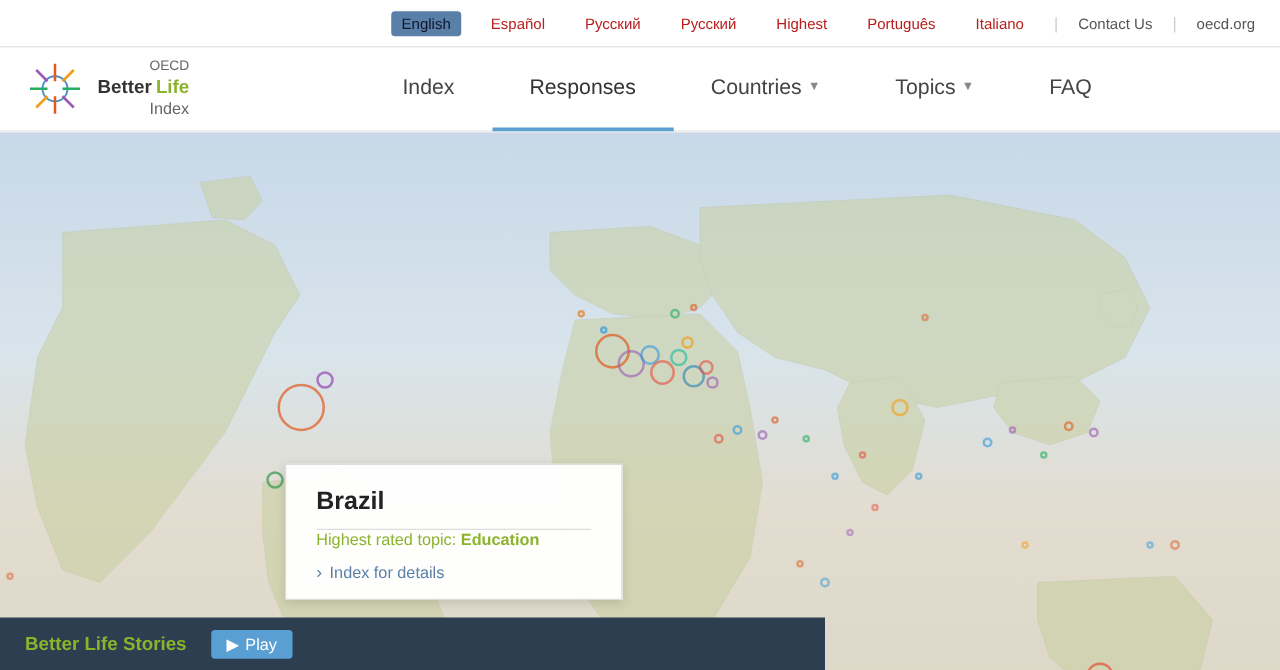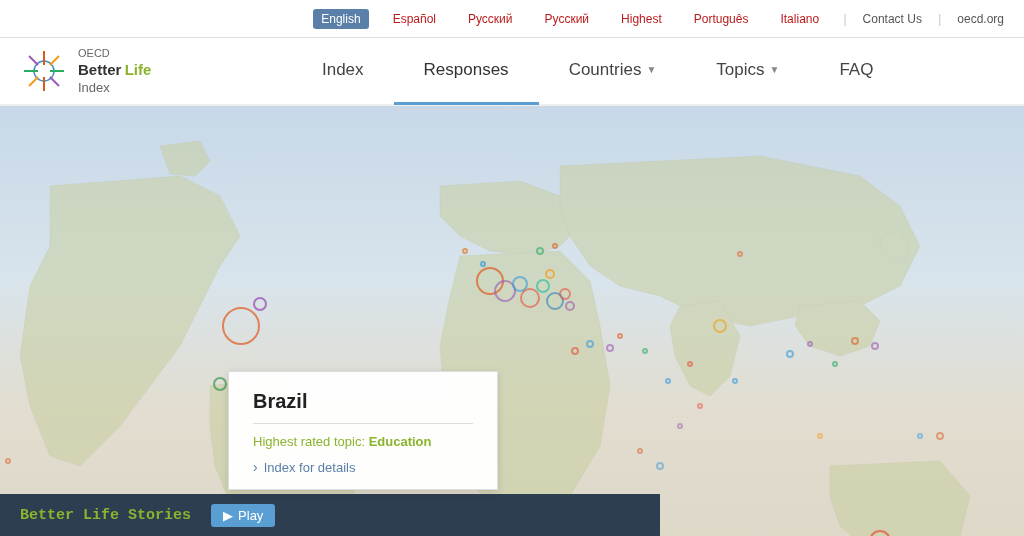--- a/index.html
+++ b/index.html
@@ -20,21 +20,21 @@
     .lang-btn {
       padding: 3px 8px;
       border-radius: 3px;
       cursor: pointer;
       color: #b91c1c;
       font-size: 12px;
       text-decoration: none;
     }
     .lang-btn.active {
       background: #5a7fa8;
-      color: #ffffff;
+      color: #0f172a;
       margin-left: 40px;
     }
     .top-links { color: #555; font-size: 12px; cursor: pointer; }
     .top-sep { color: #ccc; }
 
     
     #nav-bar {
       background: #fff;
       height: 68px;
       display: flex;
@@ -45,21 +45,21 @@
     #logo-area {
       display: flex;
       align-items: center;
       gap: 10px;
       margin-right: 40px;
     }
     .logo-icon {
       width: 48px;
       height: 48px;
     }
-    .logo-text { font-size: 12px; line-height: 1.3; }
+    .logo-text { font-size: 12px; line-height: 1.3; text-align: right; }
     .logo-text .oecd { font-size: 11px; color: #666; }
     .logo-text .better { font-weight: bold; font-size: 15px; color: #333; }
     .logo-text .life { font-weight: bold; font-size: 15px; color: #8bb32e; }
     .logo-text .index { font-size: 13px; color: #666; }
     nav { display: flex; align-items: center; gap: 0; flex: 1; justify-content: center; }
     .nav-item {
       padding: 0 30px;
       height: 68px;
       display: flex;
       align-items: center;
@@ -107,21 +107,20 @@
       min-width: 270px;
       box-shadow: 0 2px 8px rgba(0,0,0,0.12);
       z-index: 10;
     }
     .tooltip-header {
       display: flex;
       justify-content: space-between;
       align-items: baseline;
       border-bottom: 1px solid #ddd;
       padding-bottom: 10px;
-      margin-bottom: 10px;
     }
     .tooltip-country { font-size: 20px; font-weight: bold; color: #222; }
     .tooltip-responses { font-size: 13px; color: #666; }
     .tooltip-responses span { font-size: 18px; font-weight: bold; color: #333; margin-right: 4px; }
     .tooltip-topic { font-size: 13px; color: #444; margin-bottom: 10px; }
     .tooltip-topic span { color: #8bb32e; font-weight: normal; }
     .tooltip-details {
       display: flex;
       align-items: center;
       font-size: 13px;
@@ -143,21 +142,21 @@
       bottom: 0;
       left: 0;
       width: 660px;
       height: 42px;
       background: #2c3e50;
       display: flex;
       align-items: center;
       padding: 0 20px;
       gap: 20px;
     }
-    .banner-title { font-size: 15px; color: #fff; font-family: Liberation Mono, monospace; }
+    .banner-title { font-size: 15px; color: #fff; }
     .banner-title span { color: #8bb32e; font-weight: bold; }
     .banner-subtitle { font-size: 13px; color: #aaa; flex: 1; }
     .play-btn {
       background: #5a9fd4;
       color: #fff;
       border: none;
       padding: 4px 12px;
       border-radius: 3px;
       font-size: 13px;
       cursor: pointer;

